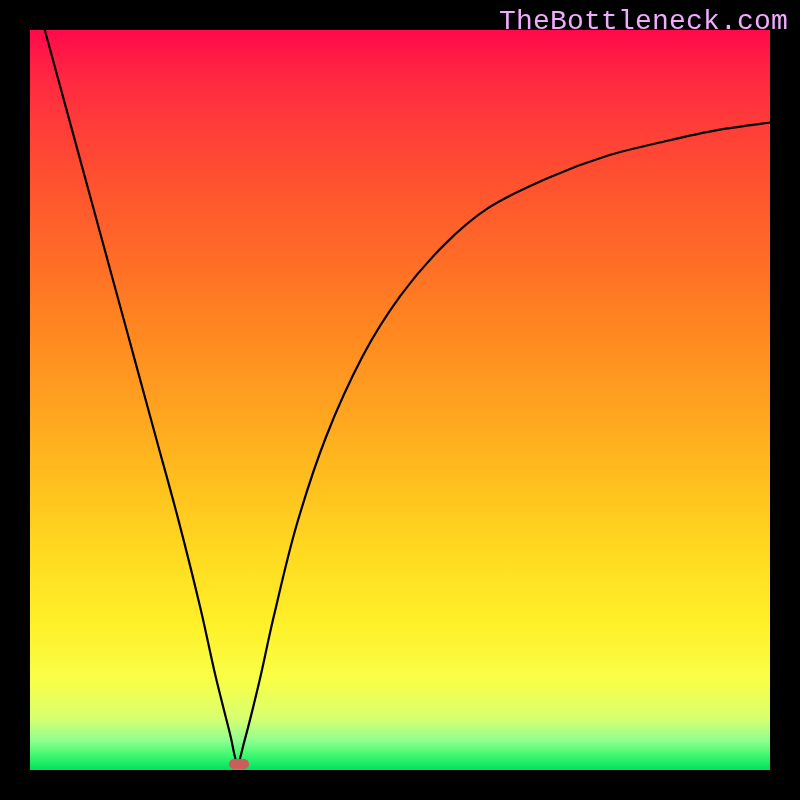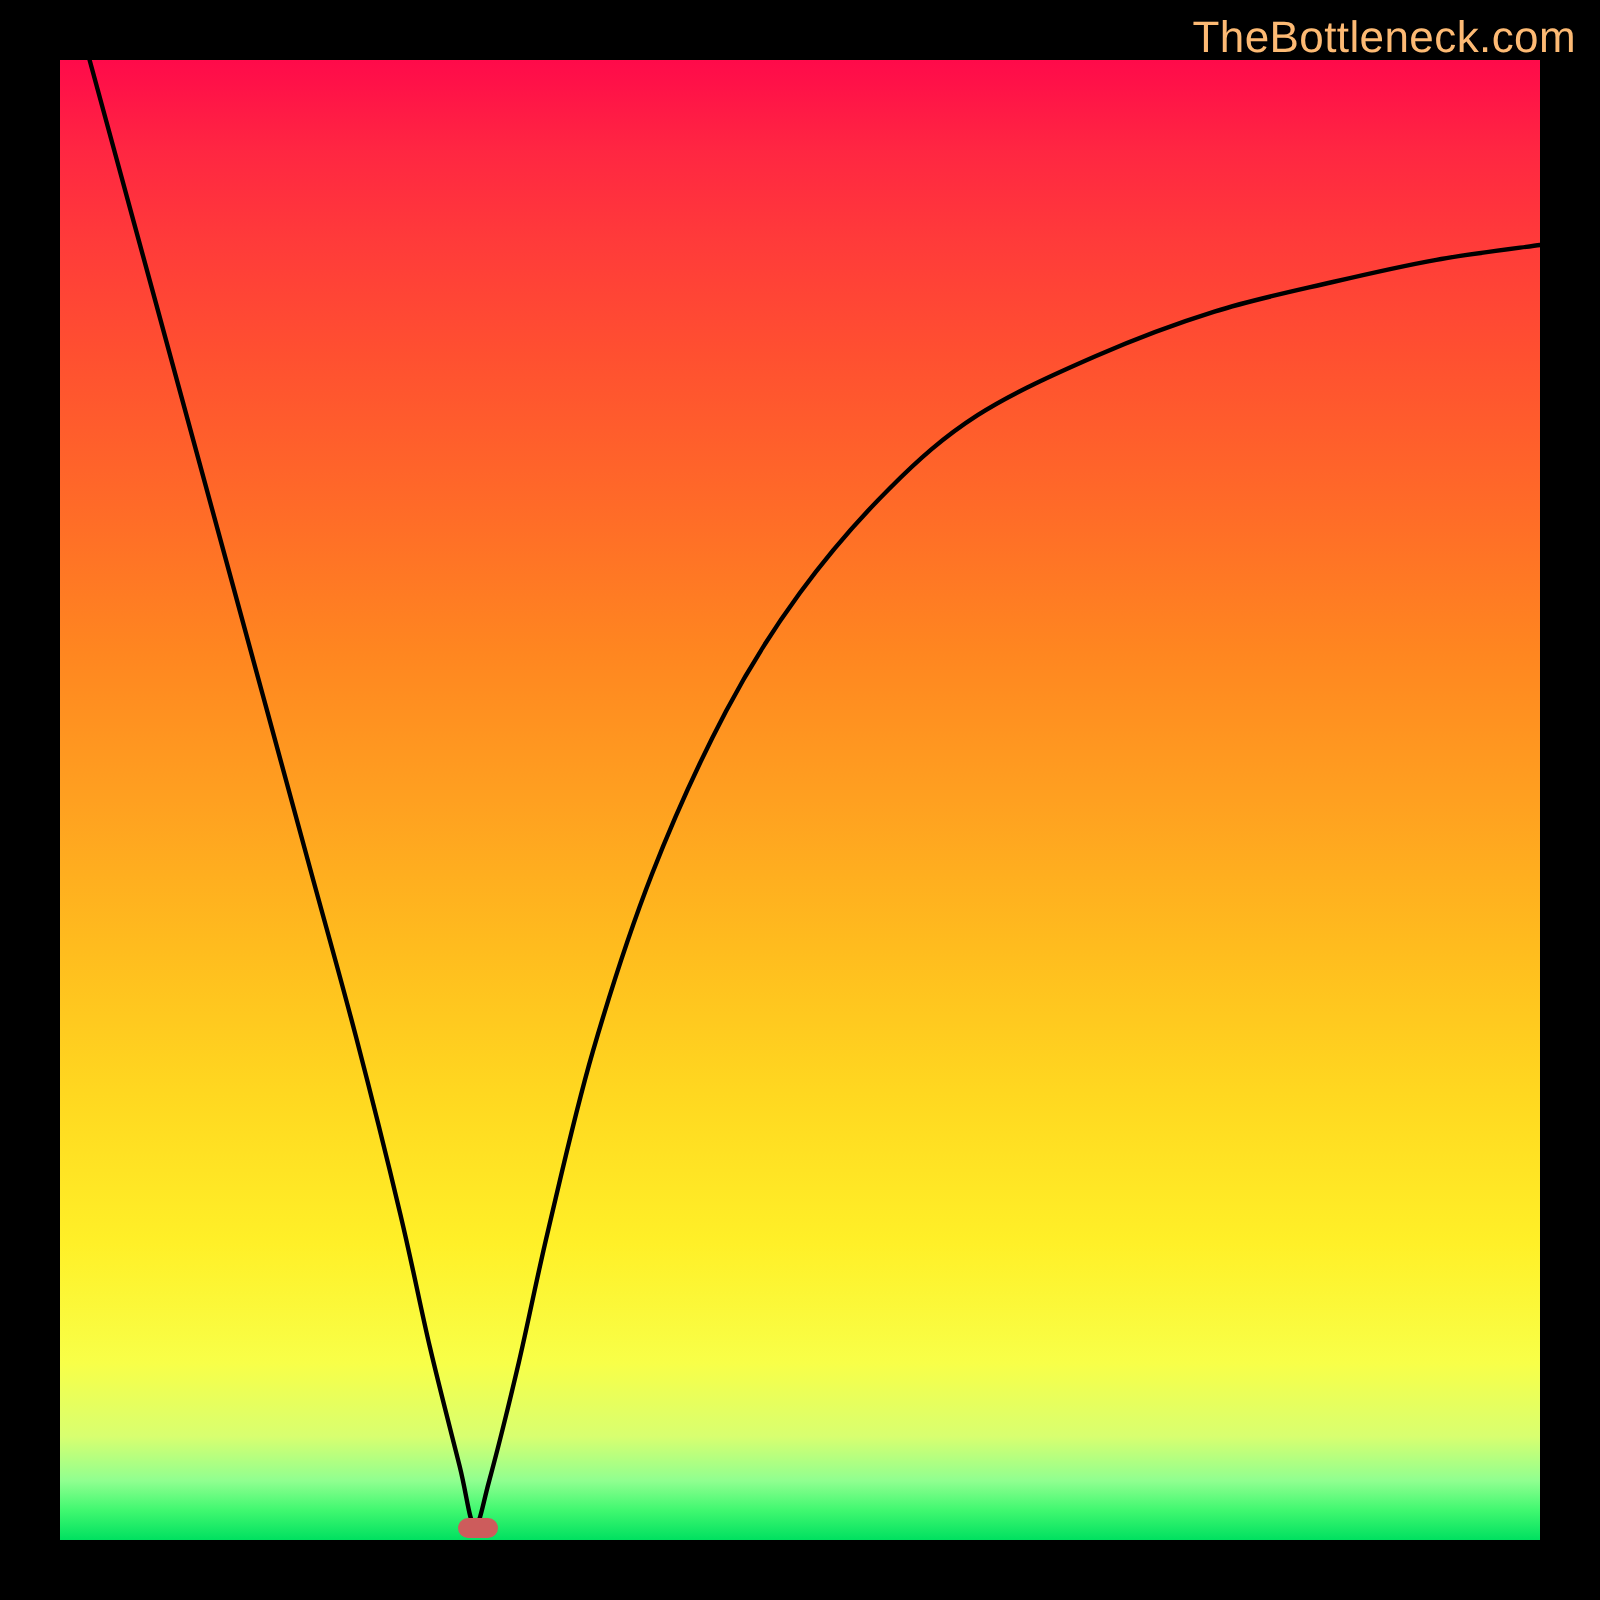--- a/index.html
+++ b/index.html
@@ -39,23 +39,23 @@
       #d8ff70 93%,
       #90ff90 96%,
       #40f870 98%,
       #00e060 100%
     );
   }
   .watermark {
     position: absolute;
     top: 6px;
     right: 12px;
-    font-family: Liberation Sans, sans-serif;
-    font-size: 22px;
-    color: #fdba74;
+    font-family: Liberation Mono, monospace;
+    font-size: 28px;
+    color: #f0abfc;
     letter-spacing: 0.2px;
     user-select: none;
   }
   svg.curve {
     position: absolute;
     left: 0;
     top: 0;
     width: 740px;
     height: 740px;
     overflow: visible;

